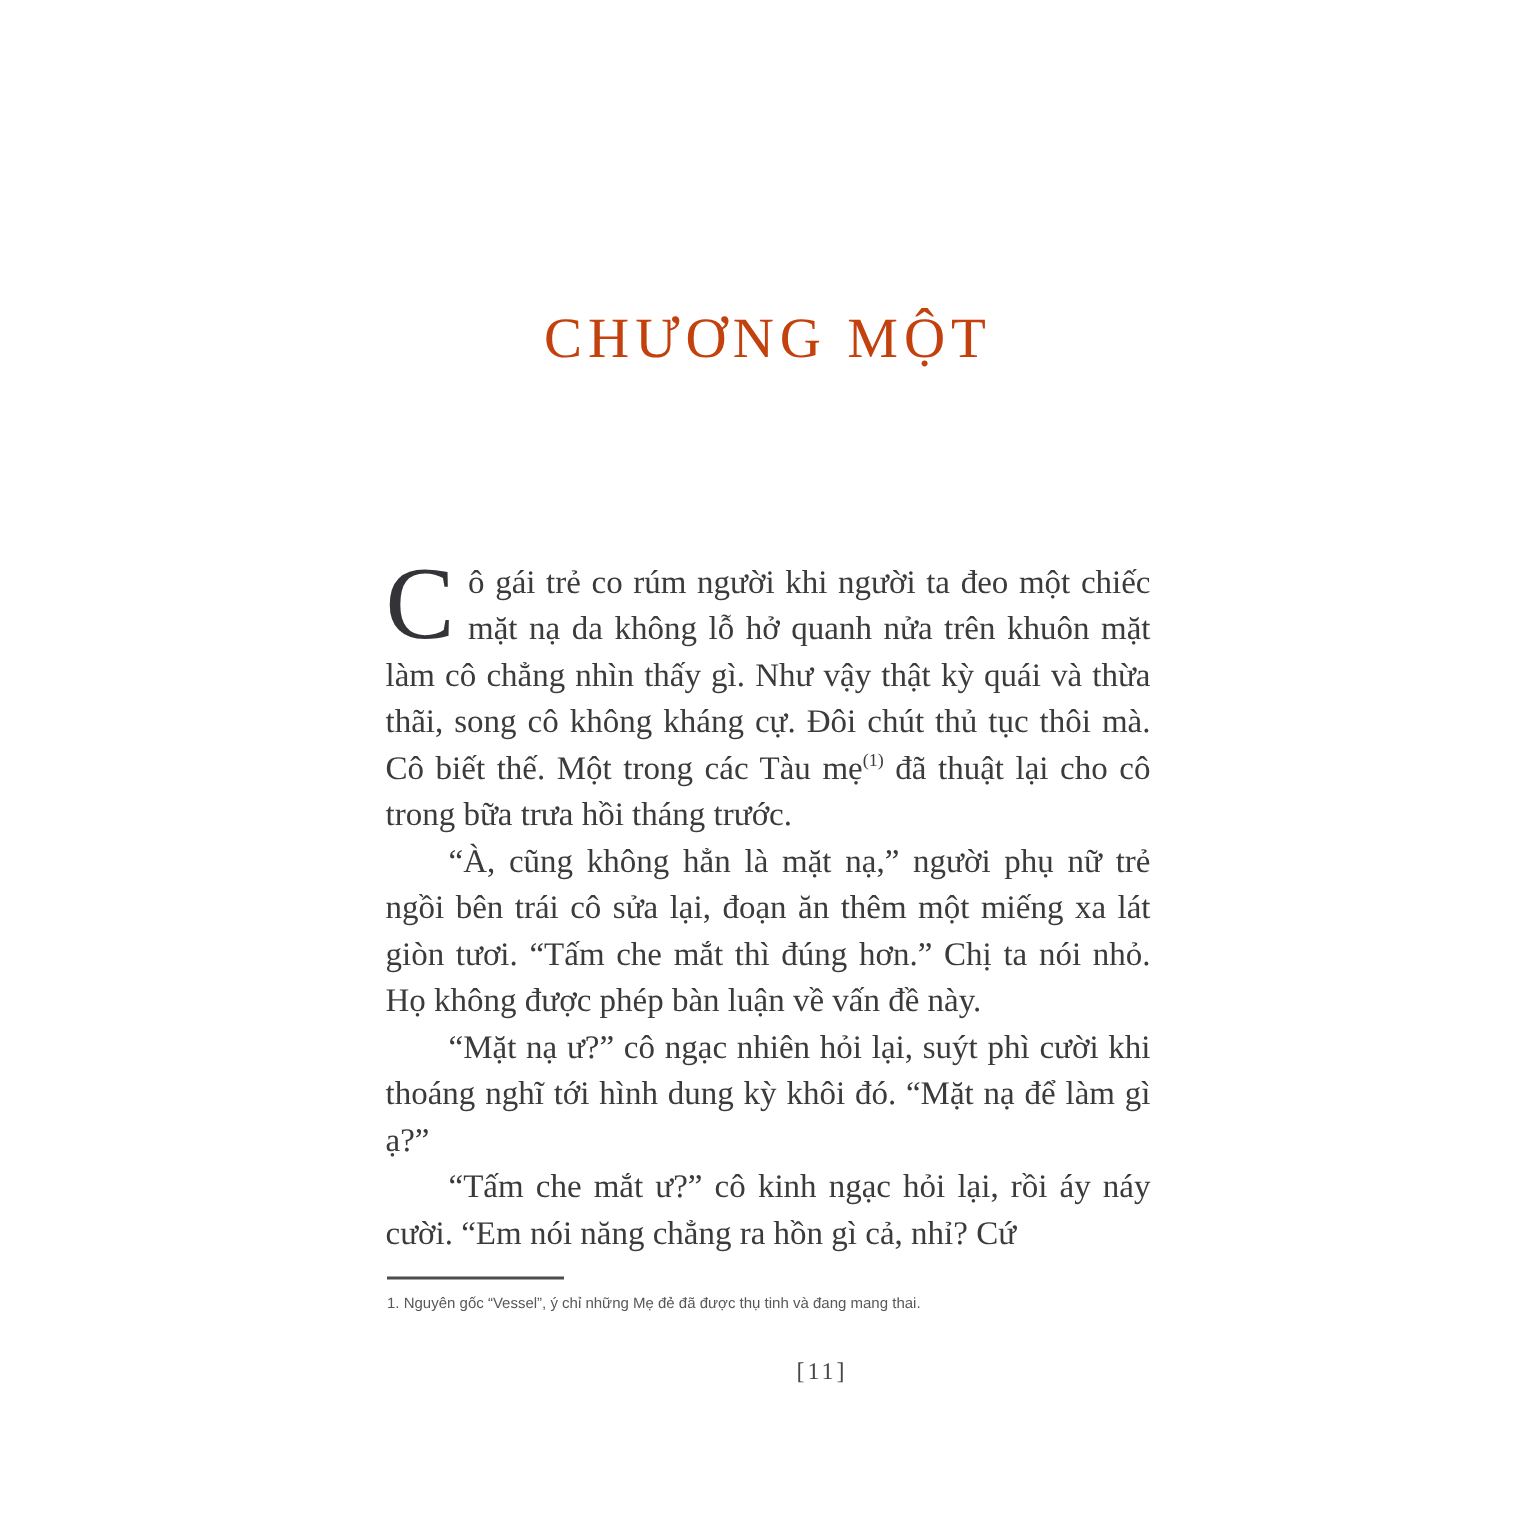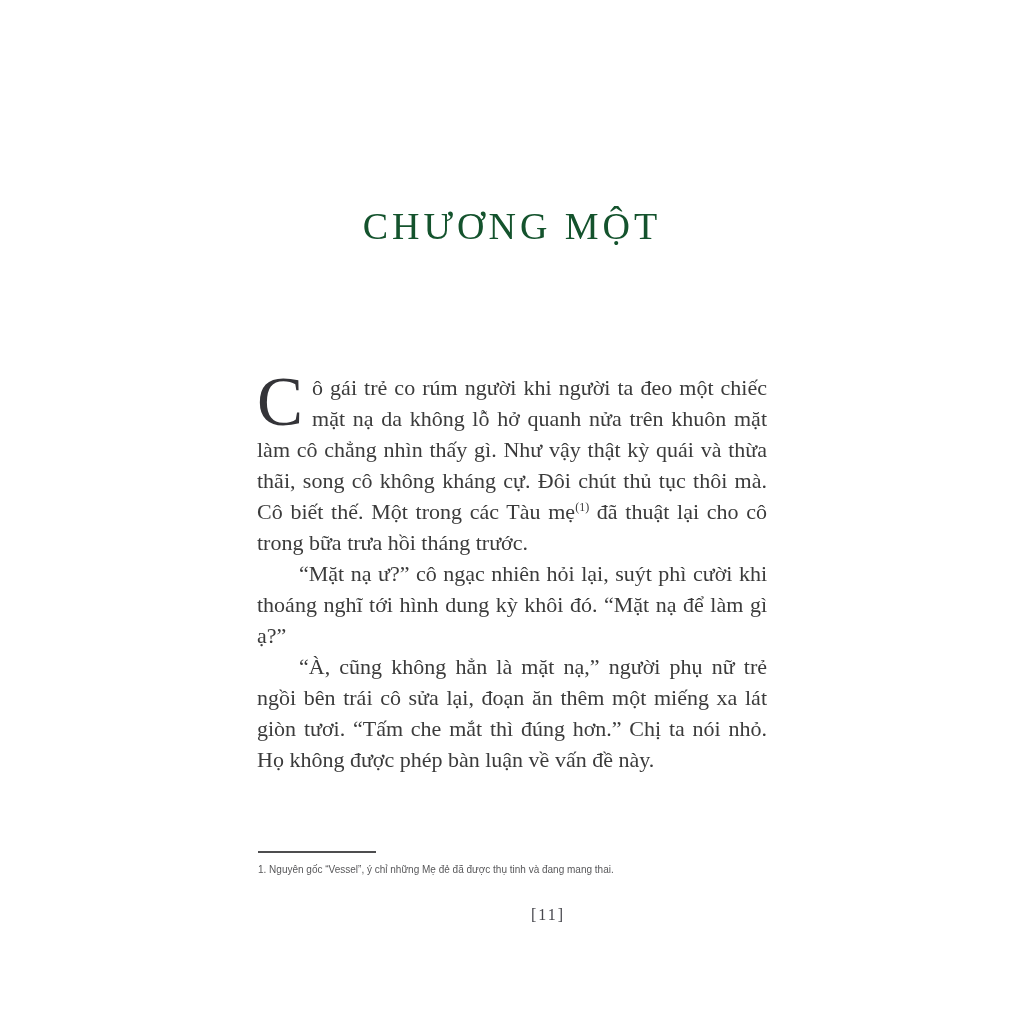--- a/index.html
+++ b/index.html
@@ -18,21 +18,21 @@
   .chapter-title {
     position: absolute;
     top: 204px;
     left: 0;
     width: 100%;
     text-align: center;
     font-family: "Liberation Serif", serif;
     font-size: 38px;
     font-weight: 500;
     letter-spacing: 4px;
-    color: #14532d;
+    color: #c2410c;
   }
   .text-block {
     position: absolute;
     top: 372px;
     left: 257px;
     width: 510px;
     font-size: 22px;
     line-height: 31px;
     color: #3b3b3b;
     text-align: justify;
@@ -88,22 +88,23 @@
 </style>
 </head>
 <body>
 
 <div class="page">
 
   <div class="chapter-title">CHƯƠNG MỘT</div>
 
   <div class="text-block">
     <p><span class="drop-cap">C</span><span>ô gái trẻ co rúm người khi người ta đeo một chiếc mặt nạ da không lỗ hở quanh nửa trên khuôn mặt làm cô chẳng nhìn thấy gì. Như vậy thật kỳ quái và thừa thãi, song cô không kháng cự. Đôi chút thủ tục thôi mà. Cô biết thế. Một trong các Tàu mẹ</span><sup class="footnote-ref">(1)</sup><span> đã thuật lại cho cô trong bữa trưa hồi tháng trước.</span></p>
+    <p class="indented">“À, cũng không hẳn là mặt nạ,” người phụ nữ trẻ ngồi bên trái cô sửa lại, đoạn ăn thêm một miếng xa lát giòn tươi. “Tấm che mắt thì đúng hơn.” Chị ta nói nhỏ. Họ không được phép bàn luận về vấn đề này.</p>
     <p class="indented">“Mặt nạ ư?” cô ngạc nhiên hỏi lại, suýt phì cười khi thoáng nghĩ tới hình dung kỳ khôi đó. “Mặt nạ để làm gì ạ?”</p>
-    <p class="indented">“À, cũng không hẳn là mặt nạ,” người phụ nữ trẻ ngồi bên trái cô sửa lại, đoạn ăn thêm một miếng xa lát giòn tươi. “Tấm che mắt thì đúng hơn.” Chị ta nói nhỏ. Họ không được phép bàn luận về vấn đề này.</p>
+    <p class="indented">“Tấm che mắt ư?” cô kinh ngạc hỏi lại, rồi áy náy cười. “Em nói năng chẳng ra hồn gì cả, nhỉ? Cứ</p>
   </div>
 
   <div class="footnote-area">
     <div class="footnote-rule"></div>
     <div class="footnote-text">1. Nguyên gốc “Vessel”, ý chỉ những Mẹ đẻ đã được thụ tinh và đang mang thai.</div>
   </div>
 
   <div class="page-number">[11]</div>
 
 </div>

